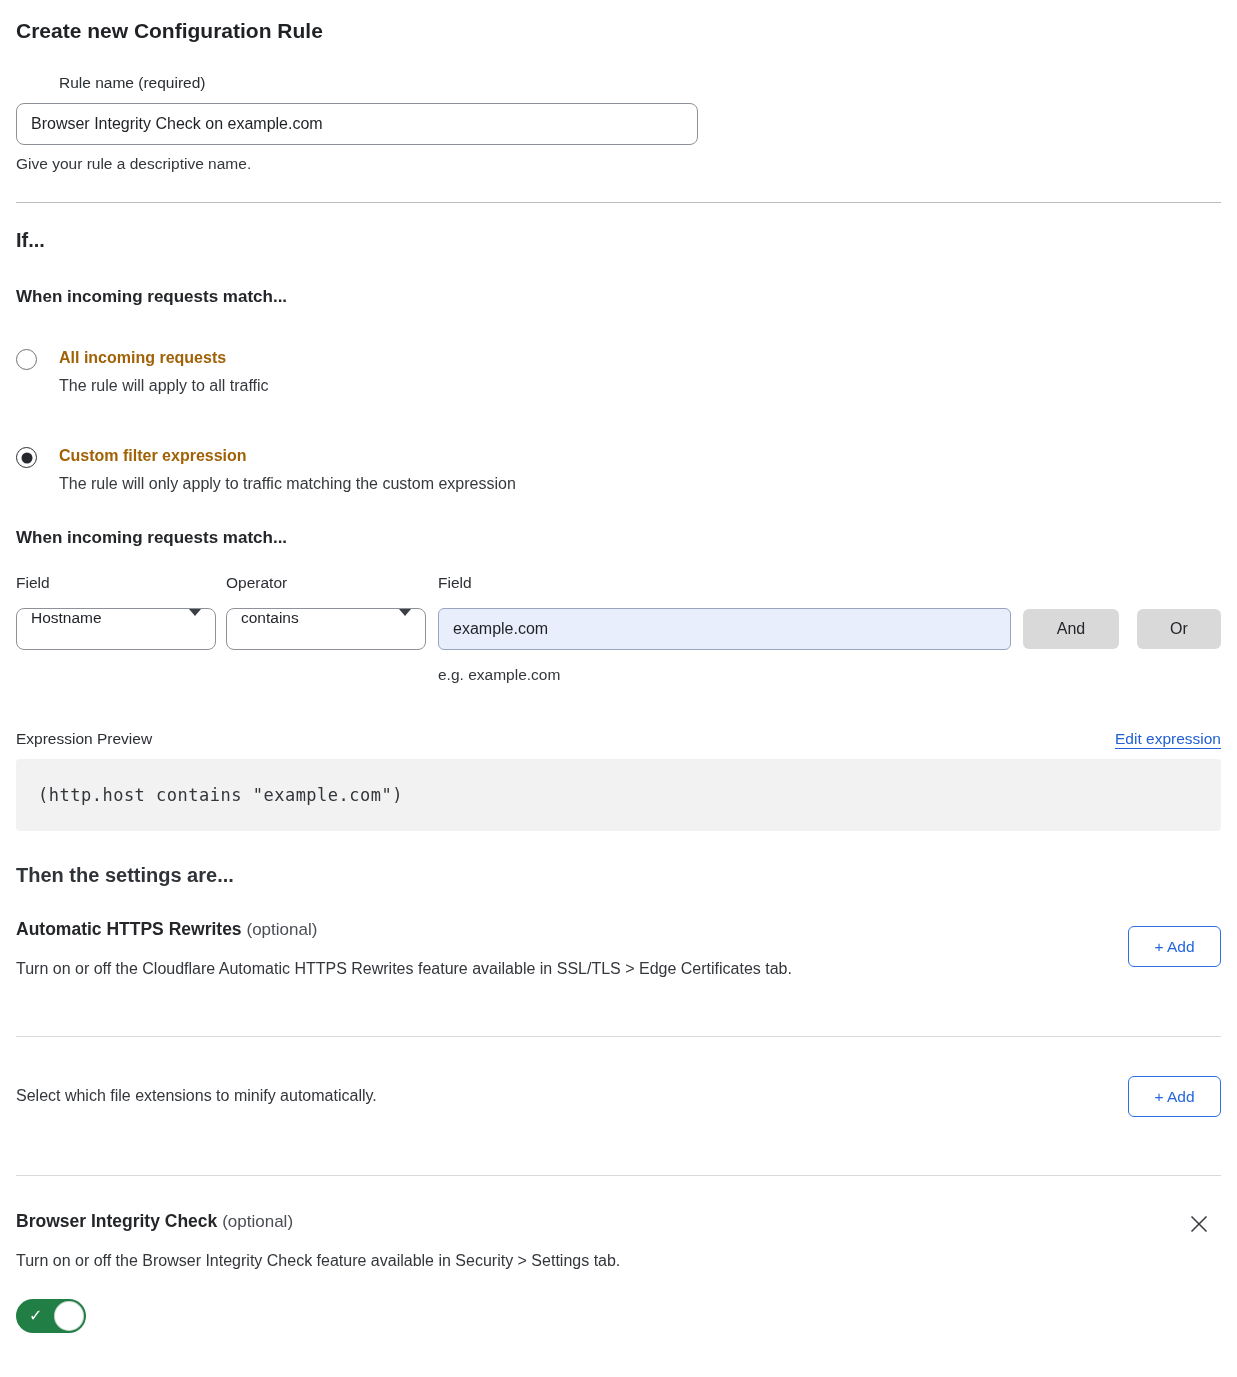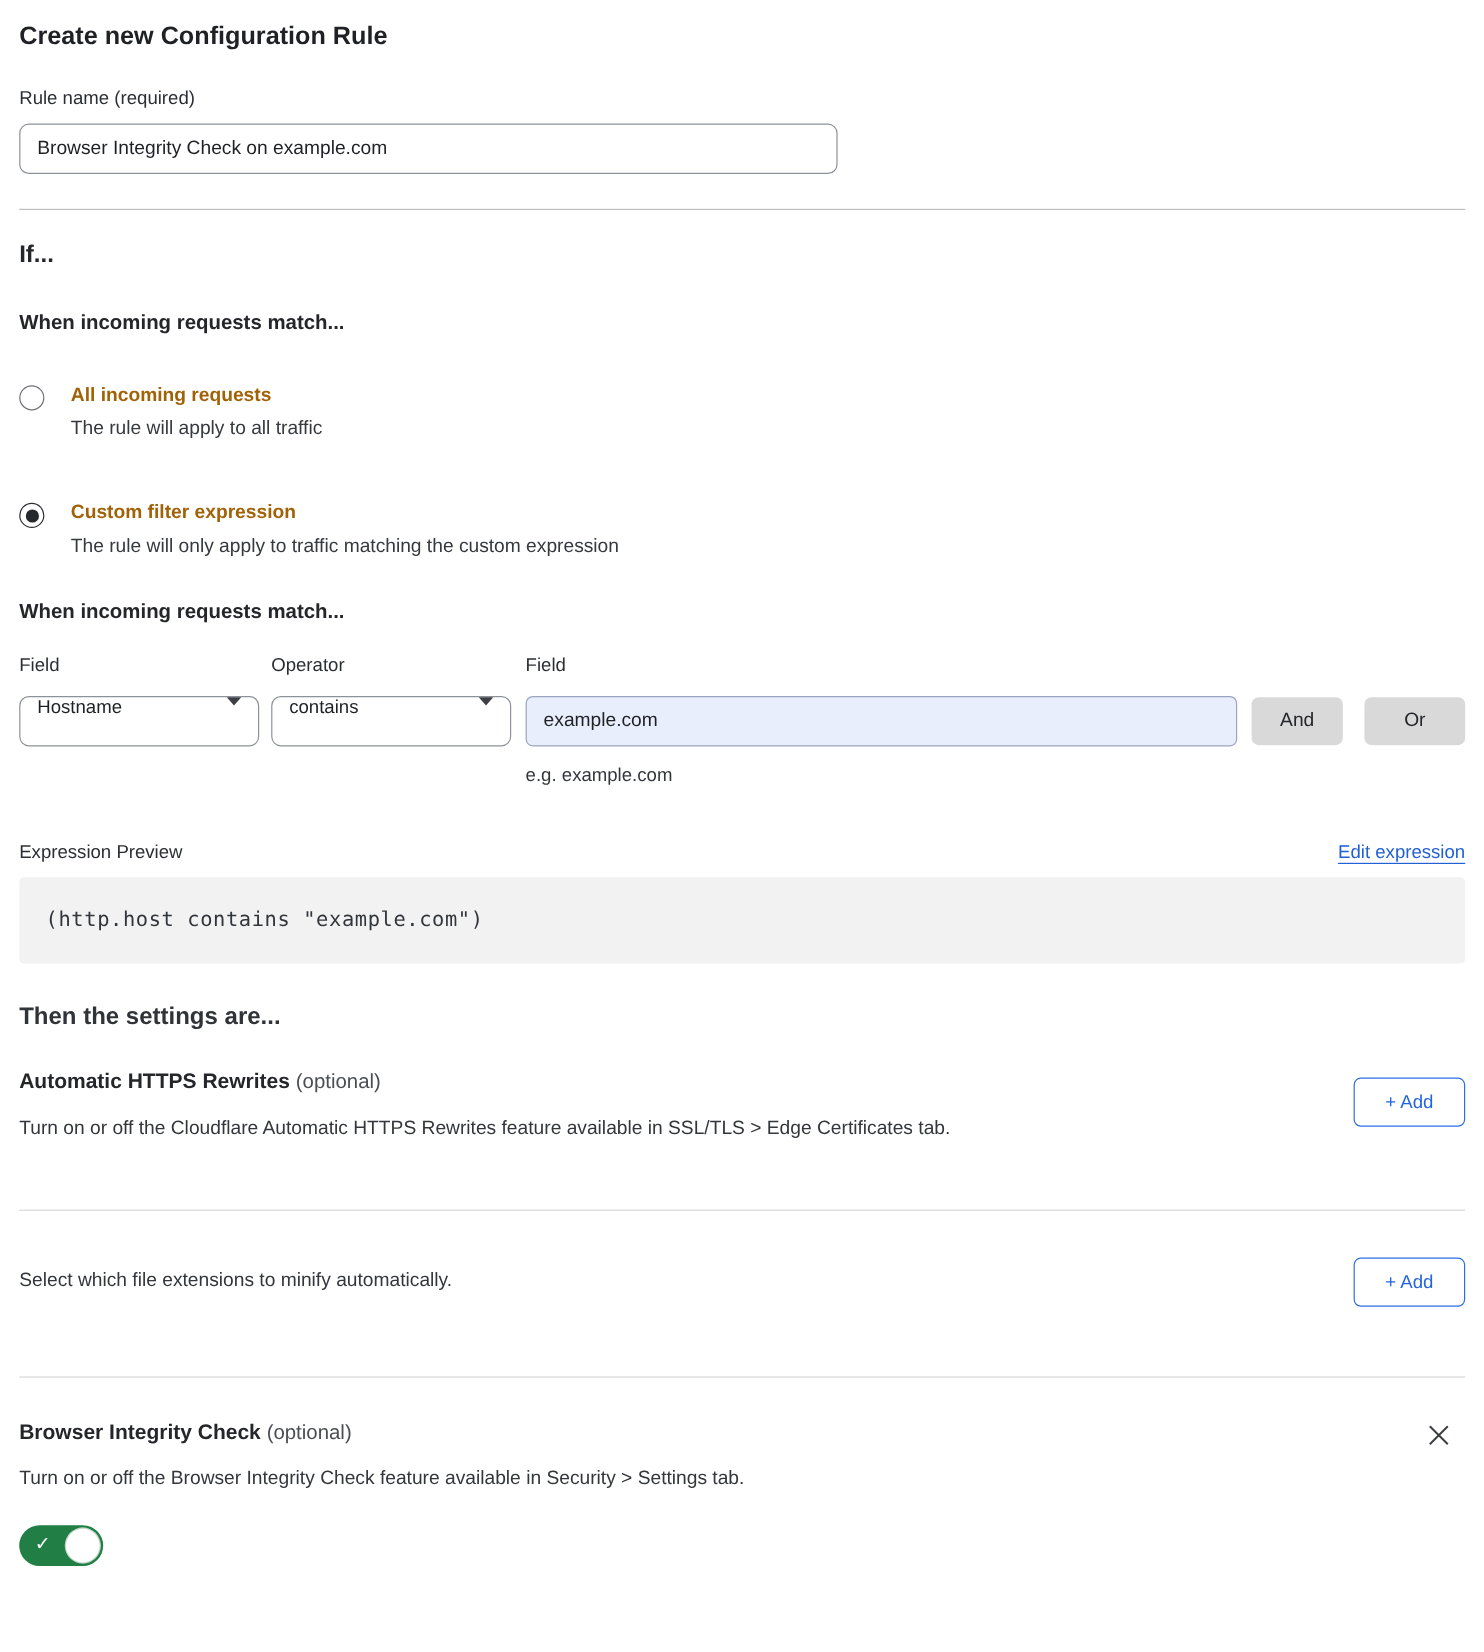--- a/index.html
+++ b/index.html
@@ -7,21 +7,21 @@
   body {
     width: 1237px;
     font-family: "Liberation Sans", "DejaVu Sans", sans-serif;
     color: #26282d;
     -webkit-font-smoothing: antialiased;
   }
   .page { width: 1237px; min-height: 1377px; padding: 0 16px 30px 16px; }
 
   h1.page-title { font-size: 21px; font-weight: 700; color: #1f2125; padding-top: 17px; line-height: 27px; }
 
-  .field-label { font-size: 15.5px; color: #2b2e33; margin-top: 29px; line-height: 19px; }
+  .field-label { font-size: 15.5px; color: #2b2e33; margin-top: 29px; line-height: 19px; margin-left: 43px; }
 
   .text-input {
     margin-top: 11px;
     width: 682px; height: 42px;
     border: 1px solid #8d9298; border-radius: 8px;
     padding: 0 14px;
     font-size: 16px; color: #1f2125;
     font-family: "Liberation Sans", sans-serif;
     background: #fff;
     outline: none;
@@ -81,21 +81,21 @@
     background: #e8eefc;
     padding: 0 14px; font-size: 16px; color: #1f2125;
     font-family: "Liberation Sans", sans-serif; outline: none;
   }
   .andor-btn {
     height: 40px; border: none; border-radius: 6px;
     background: #d9d9d9; color: #24262a;
     font-size: 16px; font-family: "Liberation Sans", sans-serif;
     cursor: pointer; flex: 0 0 auto;
   }
-  .andor-btn.and { width: 76px; margin-left: 12px; }
+  .andor-btn.and { width: 96px; margin-left: 12px; }
   .andor-btn.or { width: 84px; margin-left: 18px; }
 
   .eg-helper { font-size: 15.5px; color: #33363b; margin-top: 15px; margin-left: 422px; line-height: 19px; }
 
   
   .preview-row { display: flex; align-items: baseline; justify-content: space-between; margin-top: 46px; }
   .preview-label { font-size: 15.5px; color: #2b2e33; }
   .edit-link {
     font-size: 15.5px; color: #2161d4; text-decoration: underline;
     text-underline-offset: 4px; cursor: pointer;
@@ -154,20 +154,21 @@
 </style>
 </head>
 <body>
 
 <div class="page">
 
   <h1 class="page-title">Create new Configuration Rule</h1>
 
   <div class="field-label">Rule name (required)</div>
   <input class="text-input" type="text" value="Browser Integrity Check on example.com" style="">
+  <div class="helper-text">Give your rule a descriptive name.</div>
 
   <hr class="divider">
 
   <h2 class="section-heading">If...</h2>
   <h3 class="sub-heading">When incoming requests match...</h3>
 
   <div class="radio-row">
     <div class="radio-circle"></div>
     <div class="radio-texts">
       <div class="radio-label">All incoming requests</div>

